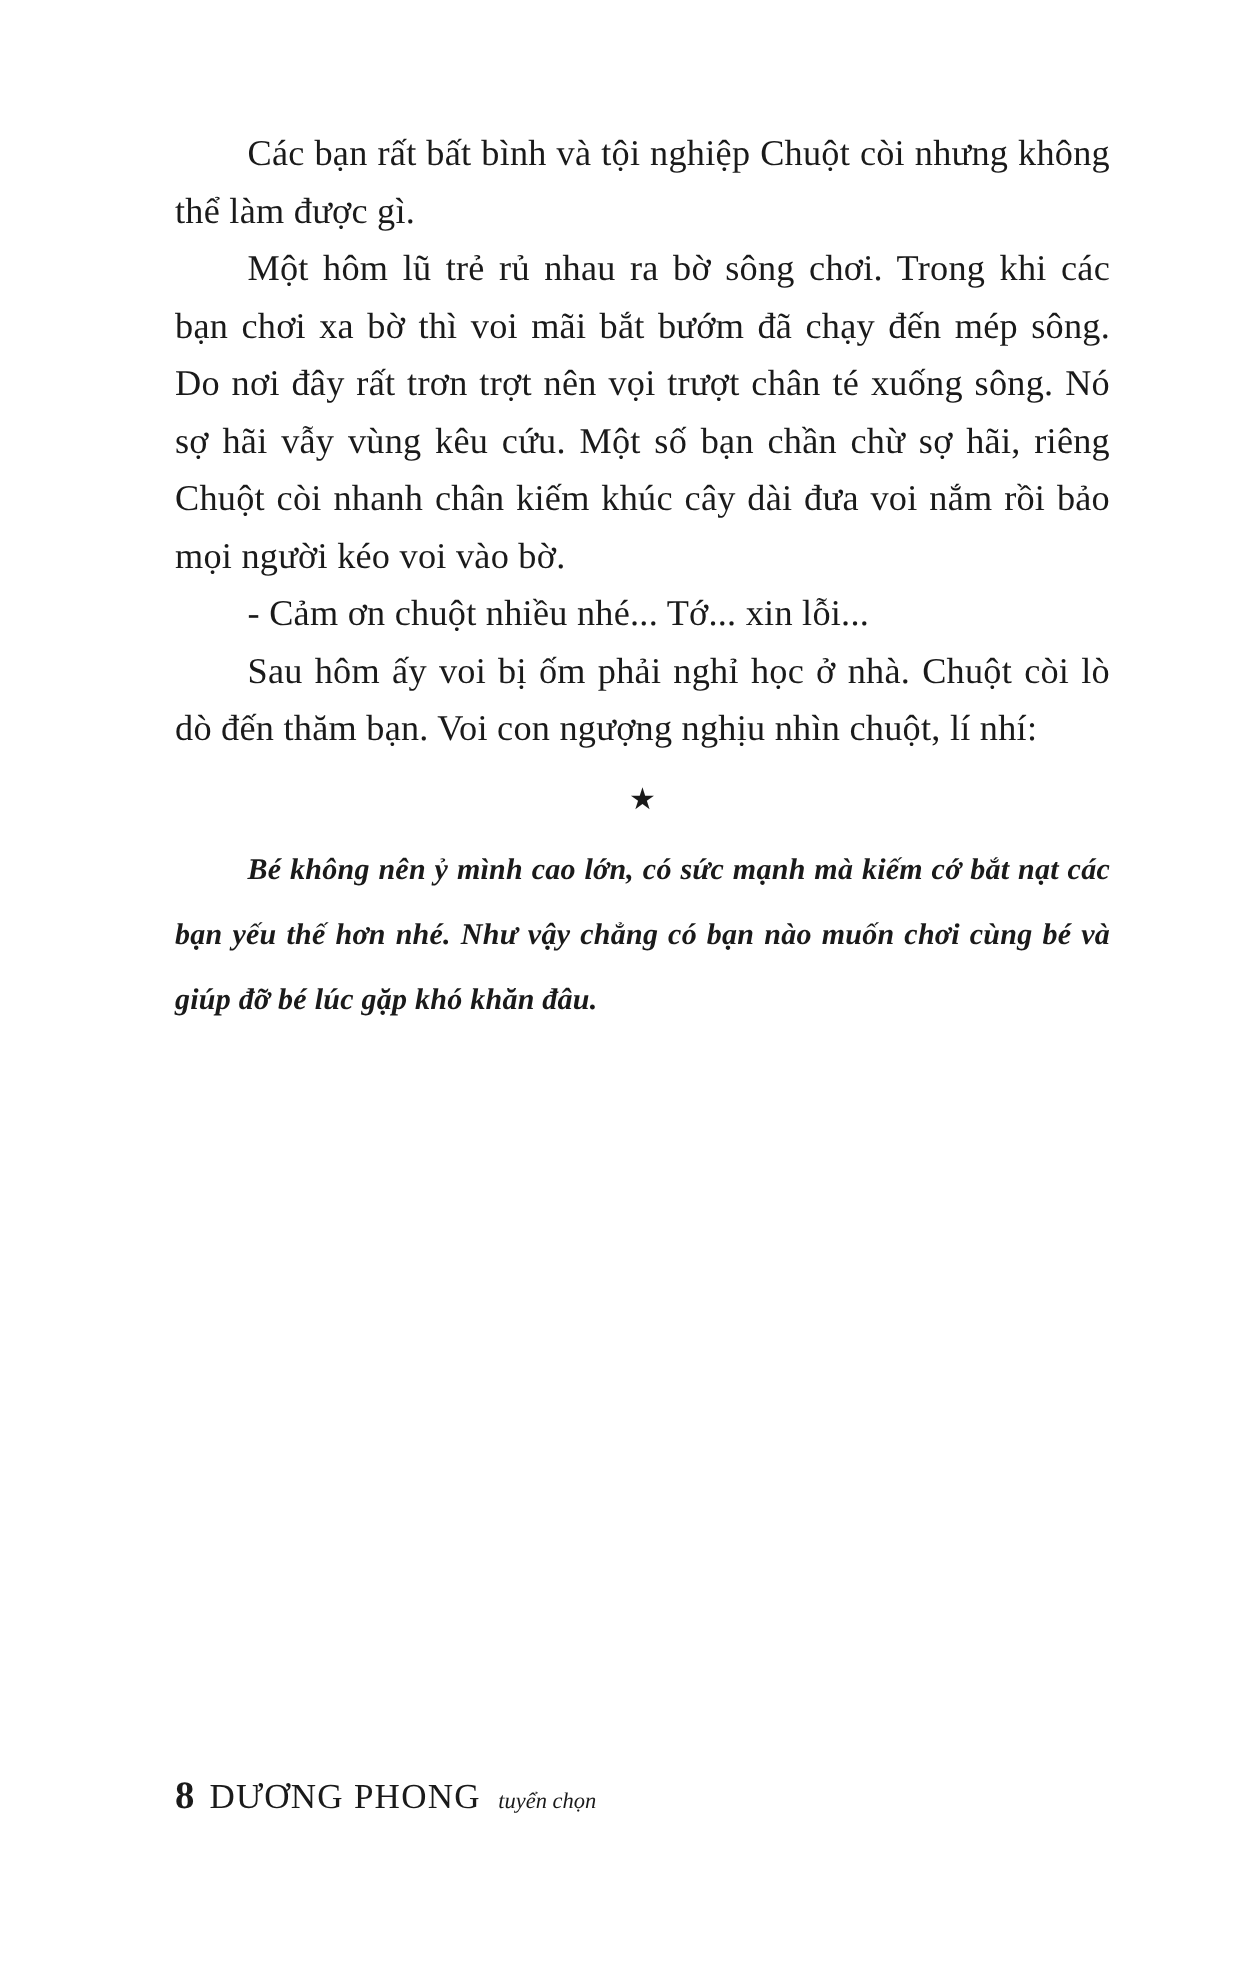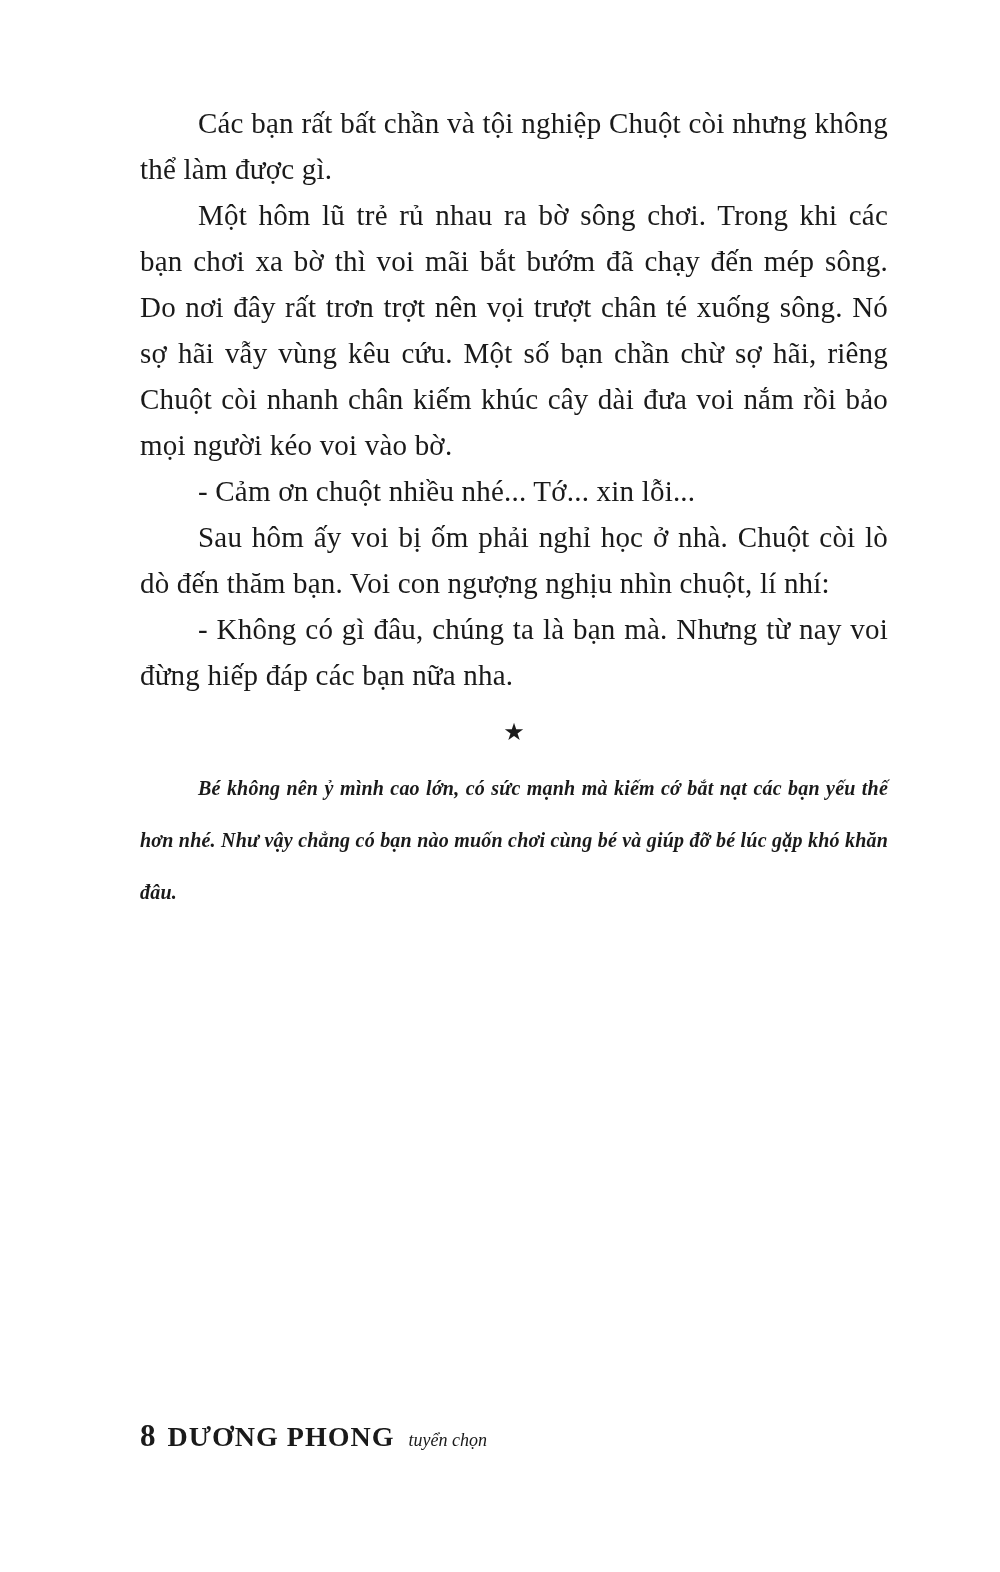--- a/index.html
+++ b/index.html
@@ -31,62 +31,61 @@
     letter-spacing: 0.2px;
   }
   .separator {
     margin: 14px 0 10px 0;
     text-align: center;
     font-size: 24px;
     line-height: 40px;
   }
   .moral-para {
     margin: 6px 0 0 0;
-    font-size: 20px;
+    font-size: 24px;
     line-height: 52px;
     text-align: justify;
     text-indent: 58px;
     font-style: italic;
     font-weight: bold;
     letter-spacing: 0.2px;
   }
   .footer {
     position: absolute;
     left: 140px;
     top: 1418px;
     width: 748px;
     white-space: nowrap;
   }
   .footer .page-number {
     font-size: 31px;
     font-weight: bold;
   }
   .footer .publisher {
     font-size: 28px;
-    font-weight: bold;
+    font-weight: normal;
     letter-spacing: 1px;
     margin-left: 8px;
   }
   .footer .suffix {
     font-size: 18px;
     font-style: italic;
     margin-left: 10px;
   }
 </style>
 </head>
 <body>
 
 <div class="page">
 
   <div class="content">
-    <p class="body-para">Các bạn rất bất chần và tội nghiệp Chuột còi nhưng không thể làm được gì.</p>
+    <p class="body-para">Các bạn rất bất bình và tội nghiệp Chuột còi nhưng không thể làm được gì.</p>
     <p class="body-para">Một hôm lũ trẻ rủ nhau ra bờ sông chơi. Trong khi các bạn chơi xa bờ thì voi mãi bắt bướm đã chạy đến mép sông. Do nơi đây rất trơn trợt nên vọi trượt chân té xuống sông. Nó sợ hãi vẫy vùng kêu cứu. Một số bạn chần chừ sợ hãi, riêng Chuột còi nhanh chân kiếm khúc cây dài đưa voi nắm rồi bảo mọi người kéo voi vào bờ.</p>
     <p class="body-para">- Cảm ơn chuột nhiều nhé... Tớ... xin lỗi...</p>
     <p class="body-para">Sau hôm ấy voi bị ốm phải nghỉ học ở nhà. Chuột còi lò dò đến thăm bạn. Voi con ngượng nghịu nhìn chuột, lí nhí:</p>
-    <p class="body-para">- Không có gì đâu, chúng ta là bạn mà. Nhưng từ nay voi đừng hiếp đáp các bạn nữa nha.</p>
 
     <div class="separator">★</div>
 
     <p class="moral-para">Bé không nên ỷ mình cao lớn, có sức mạnh mà kiếm cớ bắt nạt các bạn yếu thế hơn nhé. Như vậy chẳng có bạn nào muốn chơi cùng bé và giúp đỡ bé lúc gặp khó khăn đâu.</p>
   </div>
 
   <div class="footer">
     <span class="page-number">8</span>
     <span class="publisher">DƯƠNG PHONG</span>
     <span class="suffix">tuyển chọn</span>

